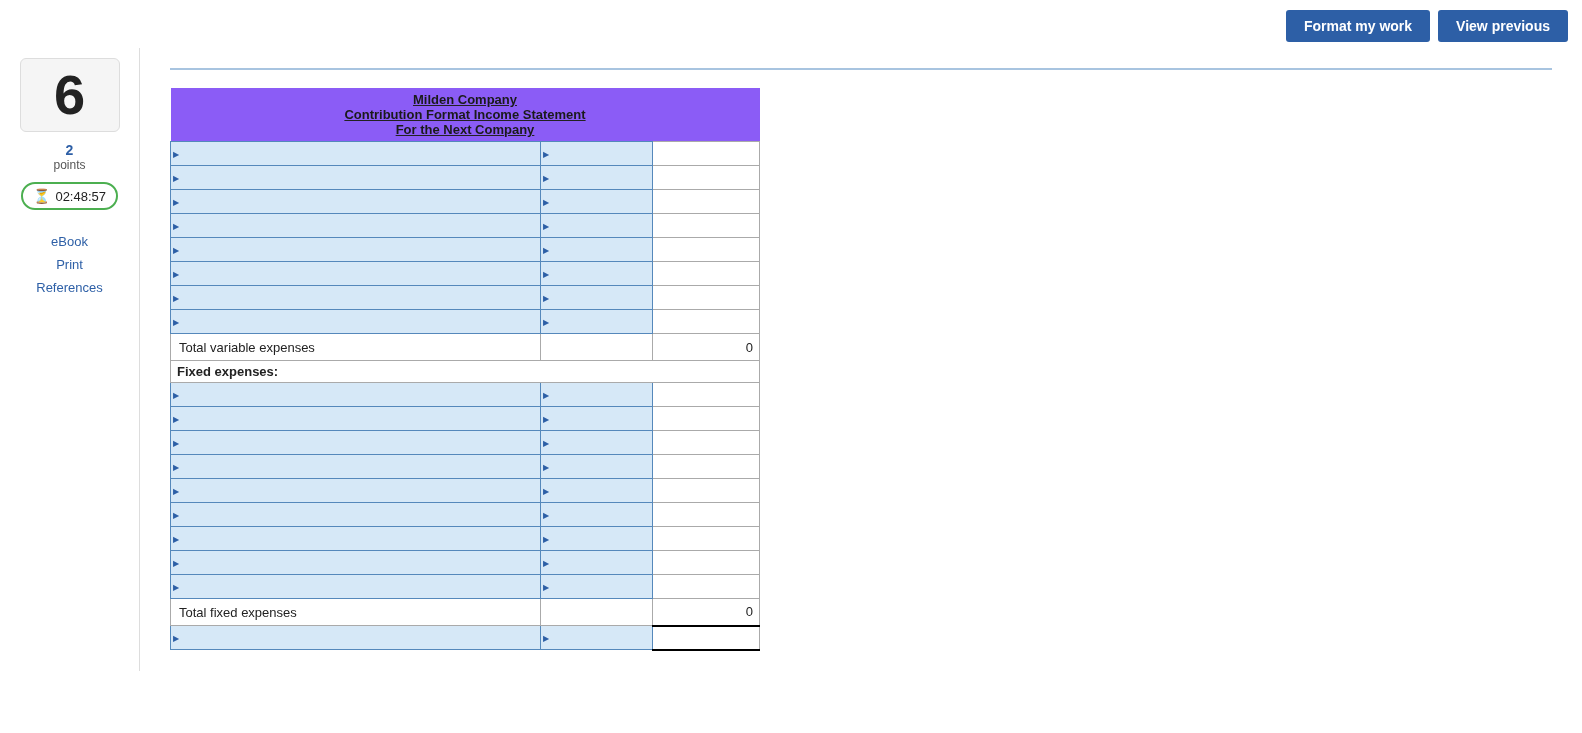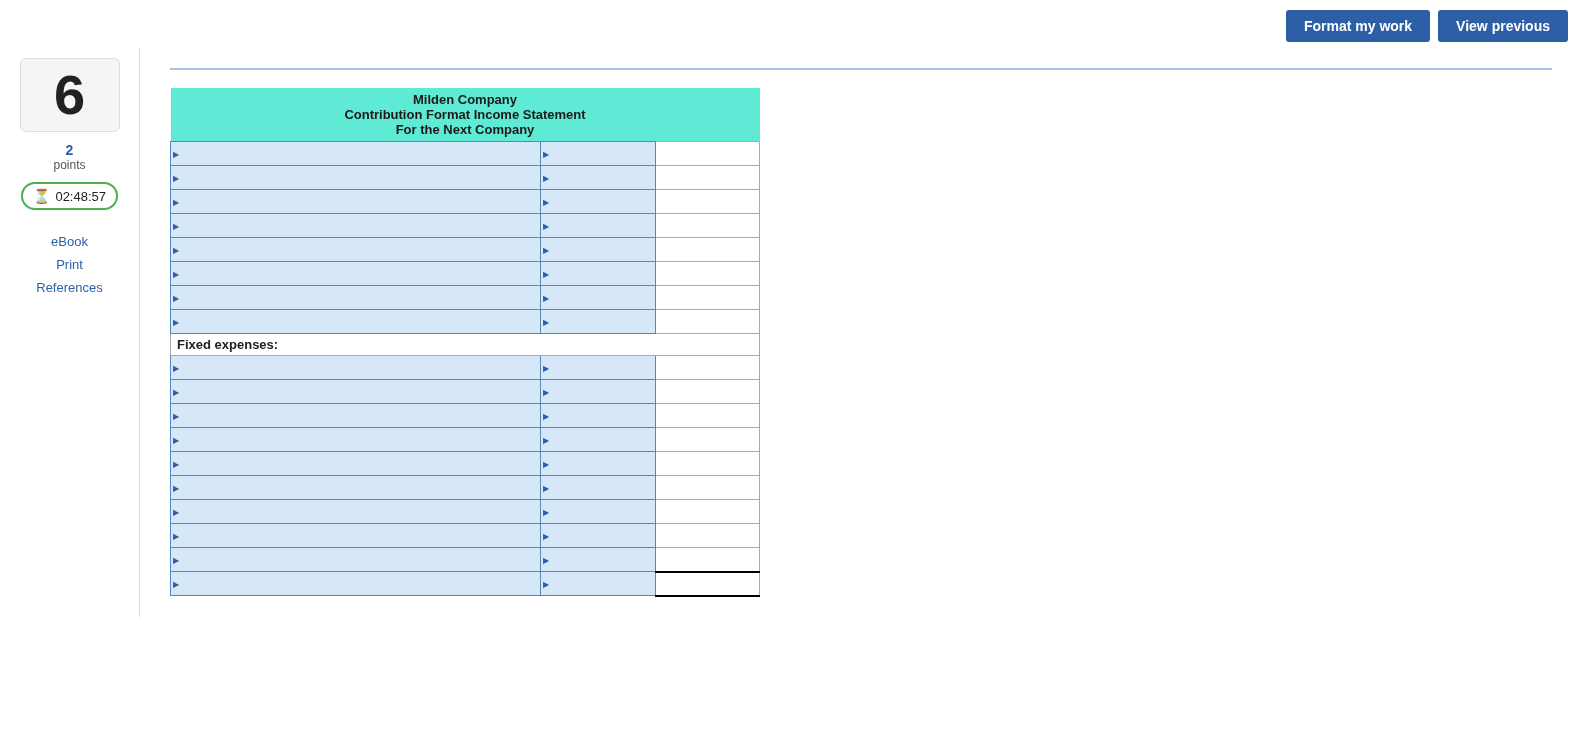--- a/index.html
+++ b/index.html
@@ -102,21 +102,22 @@
       margin-bottom: 18px;
     }
 
     .income-table {
       width: 590px;
       border-collapse: collapse;
       font-size: 13px;
     }
 
     .income-table thead tr {
-      background: #5eead4;
+      background: #8b5cf6;
+      text-decoration: underline;
     }
     .income-table thead th {
       text-align: center;
       padding: 4px 6px;
       font-weight: bold;
       color: #1a1a1a;
       border: none;
     }
 
     .section-header td {
@@ -274,20 +275,25 @@
           <td class="label-cell input-cell-blue"><input type="text" style=""></td>
           <td class="input-cell-blue"><input type="text" style=""></td>
           <td class="input-cell-white"><input type="text" style=""></td>
         </tr>
         <tr class="data-row">
           <td class="label-cell input-cell-blue"><input type="text" style=""></td>
           <td class="input-cell-blue"><input type="text" style=""></td>
           <td class="input-cell-white"><input type="text" style=""></td>
         </tr>
 
+        <tr class="total-row">
+          <td class="label-cell">Total variable expenses</td>
+          <td class="input-cell-white"><input type="text" style=""></td>
+          <td class="value-cell total-value">0</td>
+        </tr>
 
 
         <tr class="section-header">
           <td colspan="3">Fixed expenses:</td>
         </tr>
 
         <tr class="data-row">
           <td class="label-cell input-cell-blue"><input type="text" style=""></td>
           <td class="input-cell-blue"><input type="text" style=""></td>
           <td class="input-cell-white"><input type="text" style=""></td>
@@ -326,20 +332,25 @@
           <td class="label-cell input-cell-blue"><input type="text" style=""></td>
           <td class="input-cell-blue"><input type="text" style=""></td>
           <td class="input-cell-white"><input type="text" style=""></td>
         </tr>
         <tr class="data-row">
           <td class="label-cell input-cell-blue"><input type="text" style=""></td>
           <td class="input-cell-blue"><input type="text" style=""></td>
           <td class="input-cell-white"><input type="text" style=""></td>
         </tr>
 
+        <tr class="total-row">
+          <td class="label-cell">Total fixed expenses</td>
+          <td class="input-cell-white"><input type="text" style=""></td>
+          <td class="value-cell total-value">0</td>
+        </tr>
 
         <tr class="data-row">
           <td class="label-cell input-cell-blue"><input type="text" style=""></td>
           <td class="input-cell-blue"><input type="text" style=""></td>
           <td class="input-cell-white thick-border-top thick-border-bottom"><input type="text" style=""></td>
         </tr>
 
       </tbody>
     </table>
   </div>

